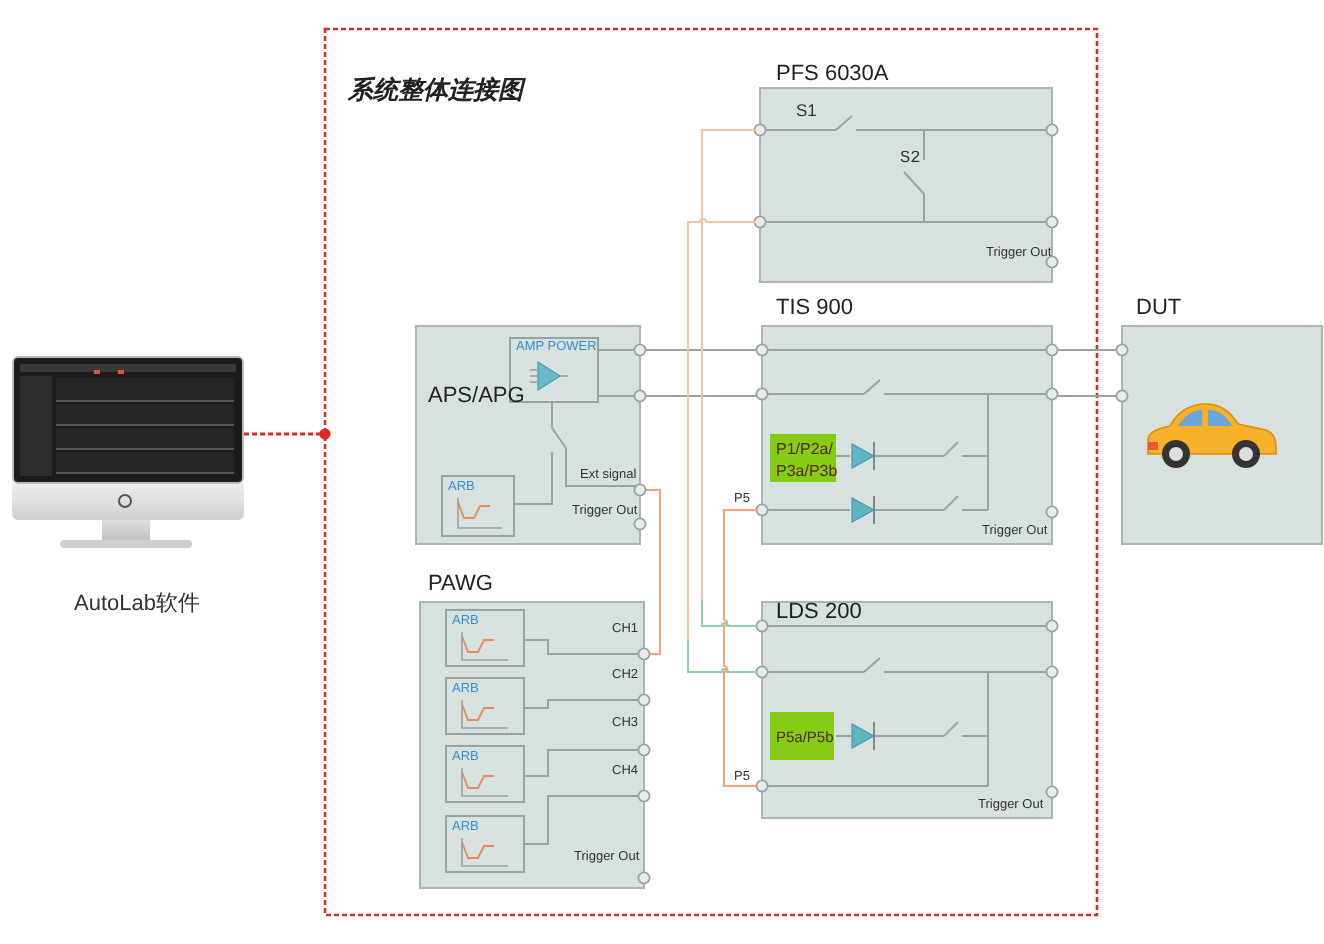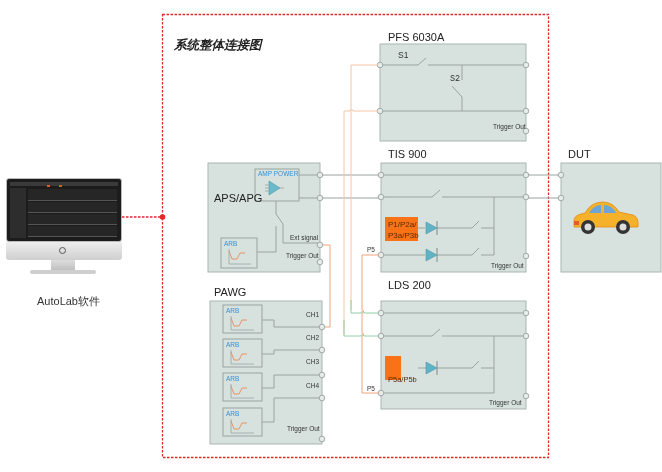--- a/index.html
+++ b/index.html
@@ -3,21 +3,21 @@
 <meta charset="utf-8">
 <style>
   html,body{margin:0;padding:0;background:#ffffff;}
   body{width:662px;height:472px;position:relative;overflow:hidden;font-family:"Liberation Sans","DejaVu Sans",sans-serif;color:#222;}
   .abs{position:absolute;}
   .lbl{position:absolute;font-size:11px;color:#222;white-space:nowrap;}
   .tiny{position:absolute;font-size:6.5px;color:#333;white-space:nowrap;}
   .title{position:absolute;font-size:12.5px;font-weight:bold;color:#222;font-family:"DejaVu Sans",sans-serif;}
   .sw{position:absolute;font-size:8.5px;color:#333;}
   .blue{position:absolute;font-size:6.5px;color:#3a8fd0;white-space:nowrap;}
-  .orange-box{position:absolute;background:#f97316;color:#5a2a05;font-size:8px;line-height:11px;box-sizing:border-box;padding:2px 3px;}
+  .orange-box{position:absolute;background:#84cc16;color:#5a2a05;font-size:8px;line-height:11px;box-sizing:border-box;padding:2px 3px;}
   svg{position:absolute;left:0;top:0;}
   .app-label{position:absolute;font-size:11px;color:#333;font-family:Liberation Sans, sans-serif;}
 </style>
 </head>
 <body>
 
 <svg width="662" height="472" viewBox="0 0 662 472">
 
   <rect x="162.5" y="14.5" width="386" height="443" fill="none" stroke="#e02a2a" stroke-width="1.3" stroke-dasharray="2.5,1.5"></rect>
 
@@ -215,21 +215,21 @@
 </div>
 <div class="abs" style="left:51px;top:260px;width:24px;height:12px;background:linear-gradient(#ddd,#bbb);"></div>
 <div class="abs" style="left:30px;top:270px;width:66px;height:4px;background:#cfcfcf;border-radius:2px;"></div>
 <div class="app-label" style="left:37px;top:294px;">AutoLab软件</div>
 
 <div class="lbl" style="left:388px;top:31px;">PFS 6030A</div>
 <div class="lbl" style="left:214px;top:148px;margin-top:44px;">APS/APG</div>
 <div class="lbl" style="left:388px;top:148px;">TIS 900</div>
 <div class="lbl" style="left:568px;top:148px;">DUT</div>
 <div class="lbl" style="left:214px;top:286px;">PAWG</div>
-<div class="lbl" style="left:388px;top:279px;">LDS 200</div>
+<div class="lbl" style="left:388px;top:300px;">LDS 200</div>
 
 <div class="sw" style="left:398px;top:50px;">S1</div>
 <div class="sw" style="left:450px;top:74px;font-family:Liberation Mono, monospace;">S2</div>
 <div class="tiny" style="left:493px;top:123px;">Trigger Out</div>
 
 <div class="blue" style="left:258px;top:170px;">AMP POWER</div>
 <div class="blue" style="left:224px;top:240px;">ARB</div>
 <div class="tiny" style="left:290px;top:234px;">Ext signal</div>
 <div class="tiny" style="left:286px;top:252px;">Trigger Out</div>
 
@@ -256,15 +256,15 @@
 <div class="blue" style="left:226px;top:307px;">ARB</div>
 <div class="blue" style="left:226px;top:341px;">ARB</div>
 <div class="blue" style="left:226px;top:375px;">ARB</div>
 <div class="blue" style="left:226px;top:410px;">ARB</div>
 <div class="tiny" style="left:306px;top:311px;">CH1</div>
 <div class="tiny" style="left:306px;top:334px;">CH2</div>
 <div class="tiny" style="left:306px;top:358px;">CH3</div>
 <div class="tiny" style="left:306px;top:382px;">CH4</div>
 <div class="tiny" style="left:287px;top:425px;">Trigger Out</div>
 
-<div class="orange-box" style="left:385px;top:356px;width:16px;height:24px;padding-top:18px;font-size:7.5px;">P5a/P5b</div>
+<div class="orange-box" style="left:385px;top:356px;width:32px;height:24px;padding-top:7px;font-size:7.5px;">P5a/P5b</div>
 <div class="tiny" style="left:367px;top:385px;">P5</div>
 <div class="tiny" style="left:489px;top:399px;">Trigger Out</div>
 
 </body></html>

